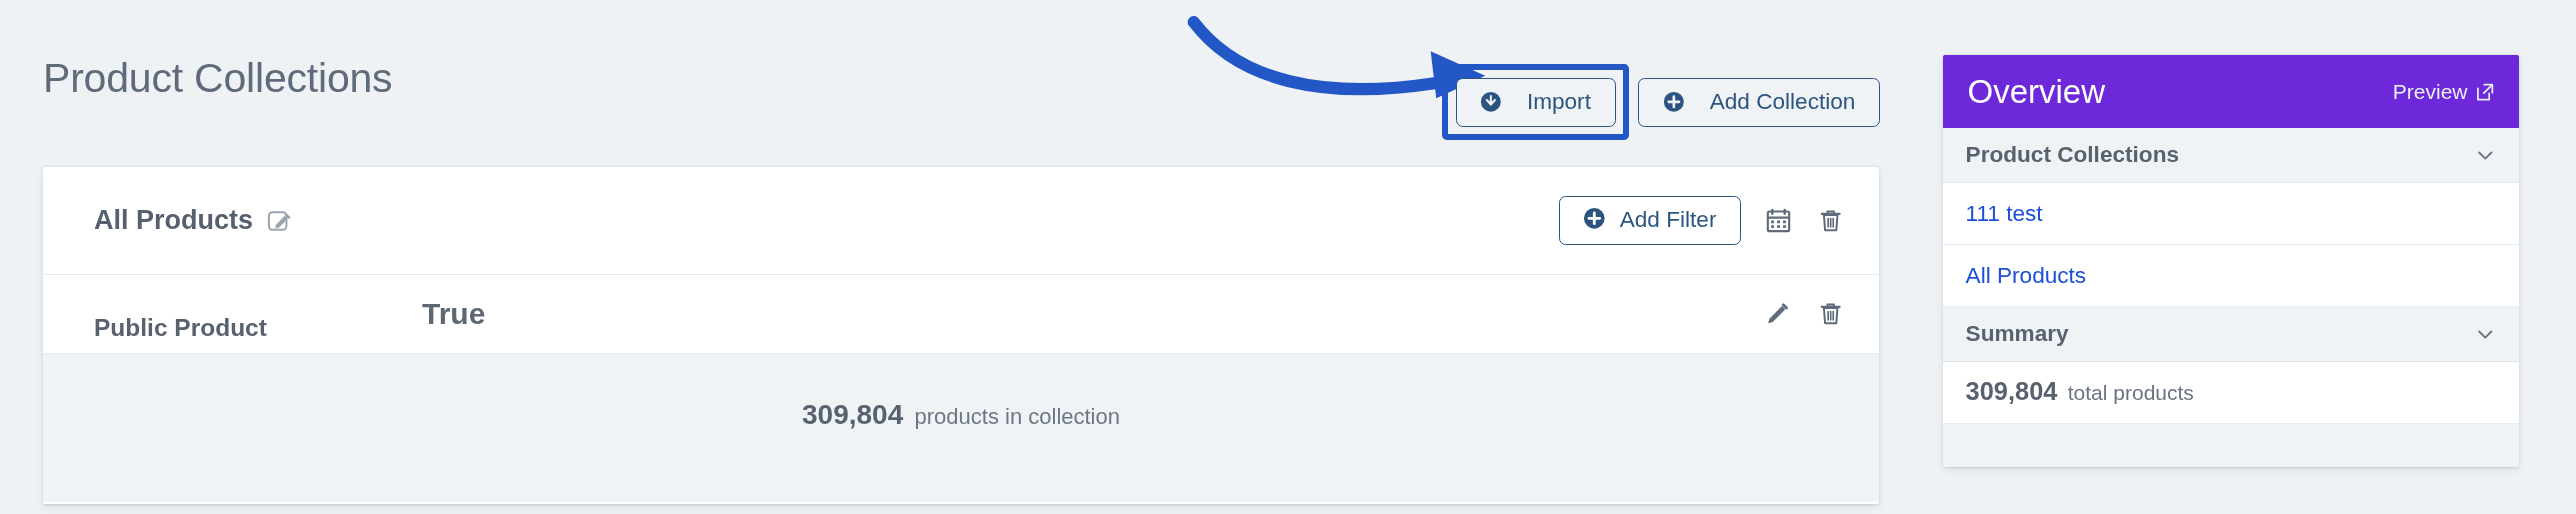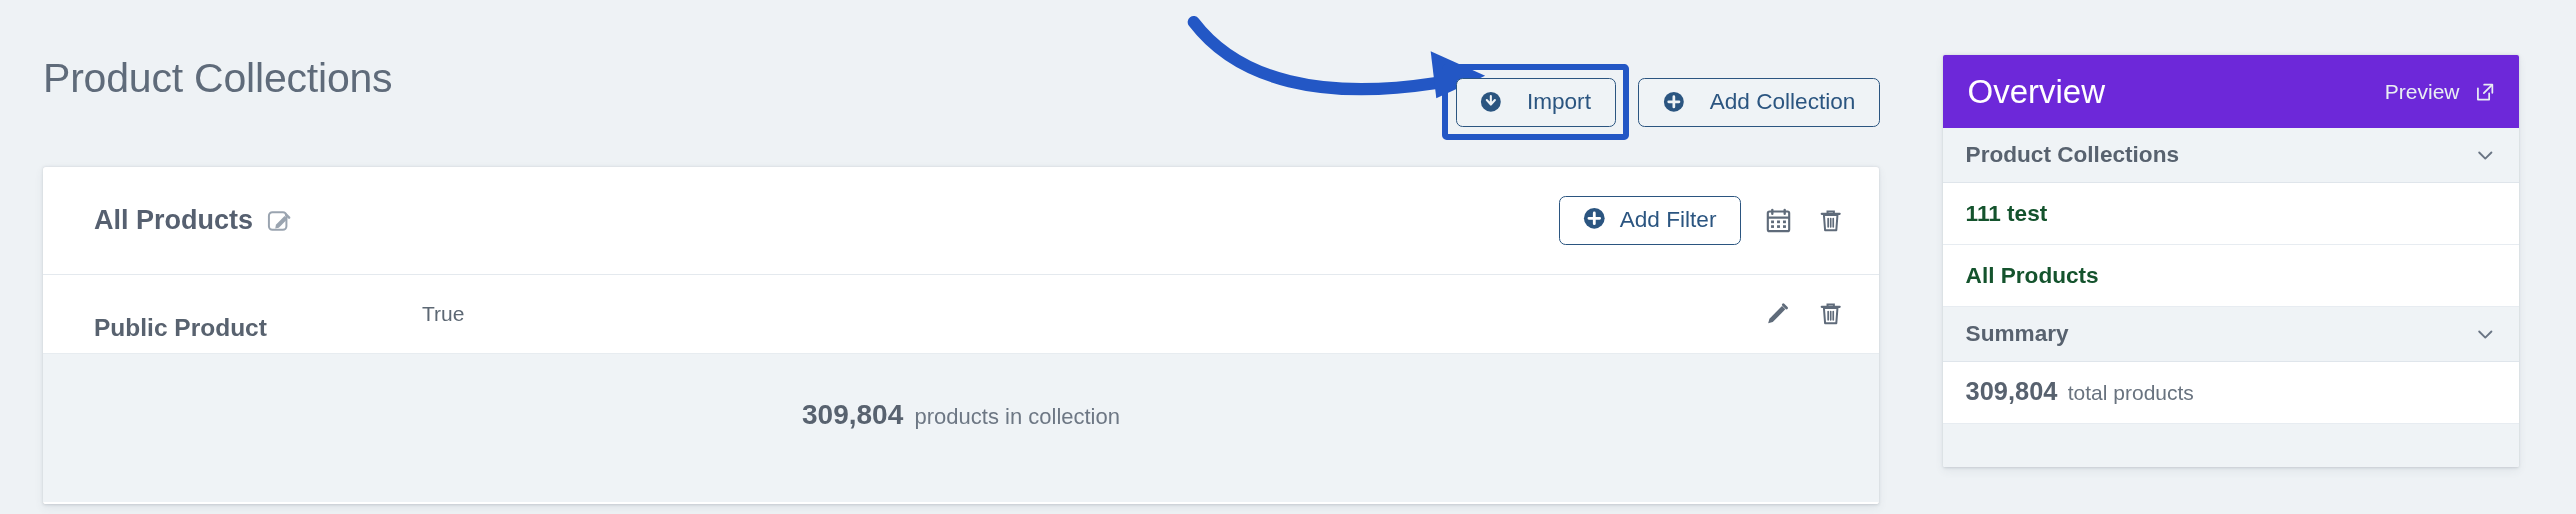--- a/index.html
+++ b/index.html
@@ -181,22 +181,22 @@
   }
   .filter-key {
     font-size: 24.5px;
     font-weight: bold;
     color: #58626f;
     width: 328px;
     white-space: nowrap;
     margin-top: 28px;
   }
   .filter-val {
-    font-size: 21px;
-    font-weight: 400;
+    font-size: 30px;
+    font-weight: 700;
     color: #5d6874;
     white-space: nowrap;
   }
   .filter-row-actions {
     margin-left: auto;
     display: flex;
     align-items: center;
     gap: 21px;
   }
 
@@ -236,21 +236,21 @@
     font-size: 33px;
     color: #ffffff;
     font-weight: 400;
     line-height: 1;
     white-space: nowrap;
   }
   .side-preview {
     margin-left: auto;
     display: inline-flex;
     align-items: center;
-    gap: 15px;
+    gap: 7px;
     color: #e9eef3;
     font-size: 21px;
     cursor: pointer;
     white-space: nowrap;
   }
 
   .side-section {
     height: 55px;
     background: #eff3f6;
     border-bottom: 0.9px solid #dfe5eb;
@@ -270,25 +270,24 @@
   .side-link-row {
     height: 62px;
     background: #ffffff;
     border-bottom: 0.9px solid #e7ecf1;
     display: flex;
     align-items: center;
     padding: 0 22.6px;
   }
   .side-link {
     font-size: 22.6px;
-    color: #14532d;
+    color: #1d4ed8;
     text-decoration: none;
     cursor: pointer;
     white-space: nowrap;
-    font-weight: bold;
   }
 
   .side-stat-row {
     height: 62px;
     background: #ffffff;
     border-bottom: 0.9px solid #e7ecf1;
     display: flex;
     align-items: baseline;
     padding: 15px 22.6px 0 22.6px;
     gap: 10.4px;

